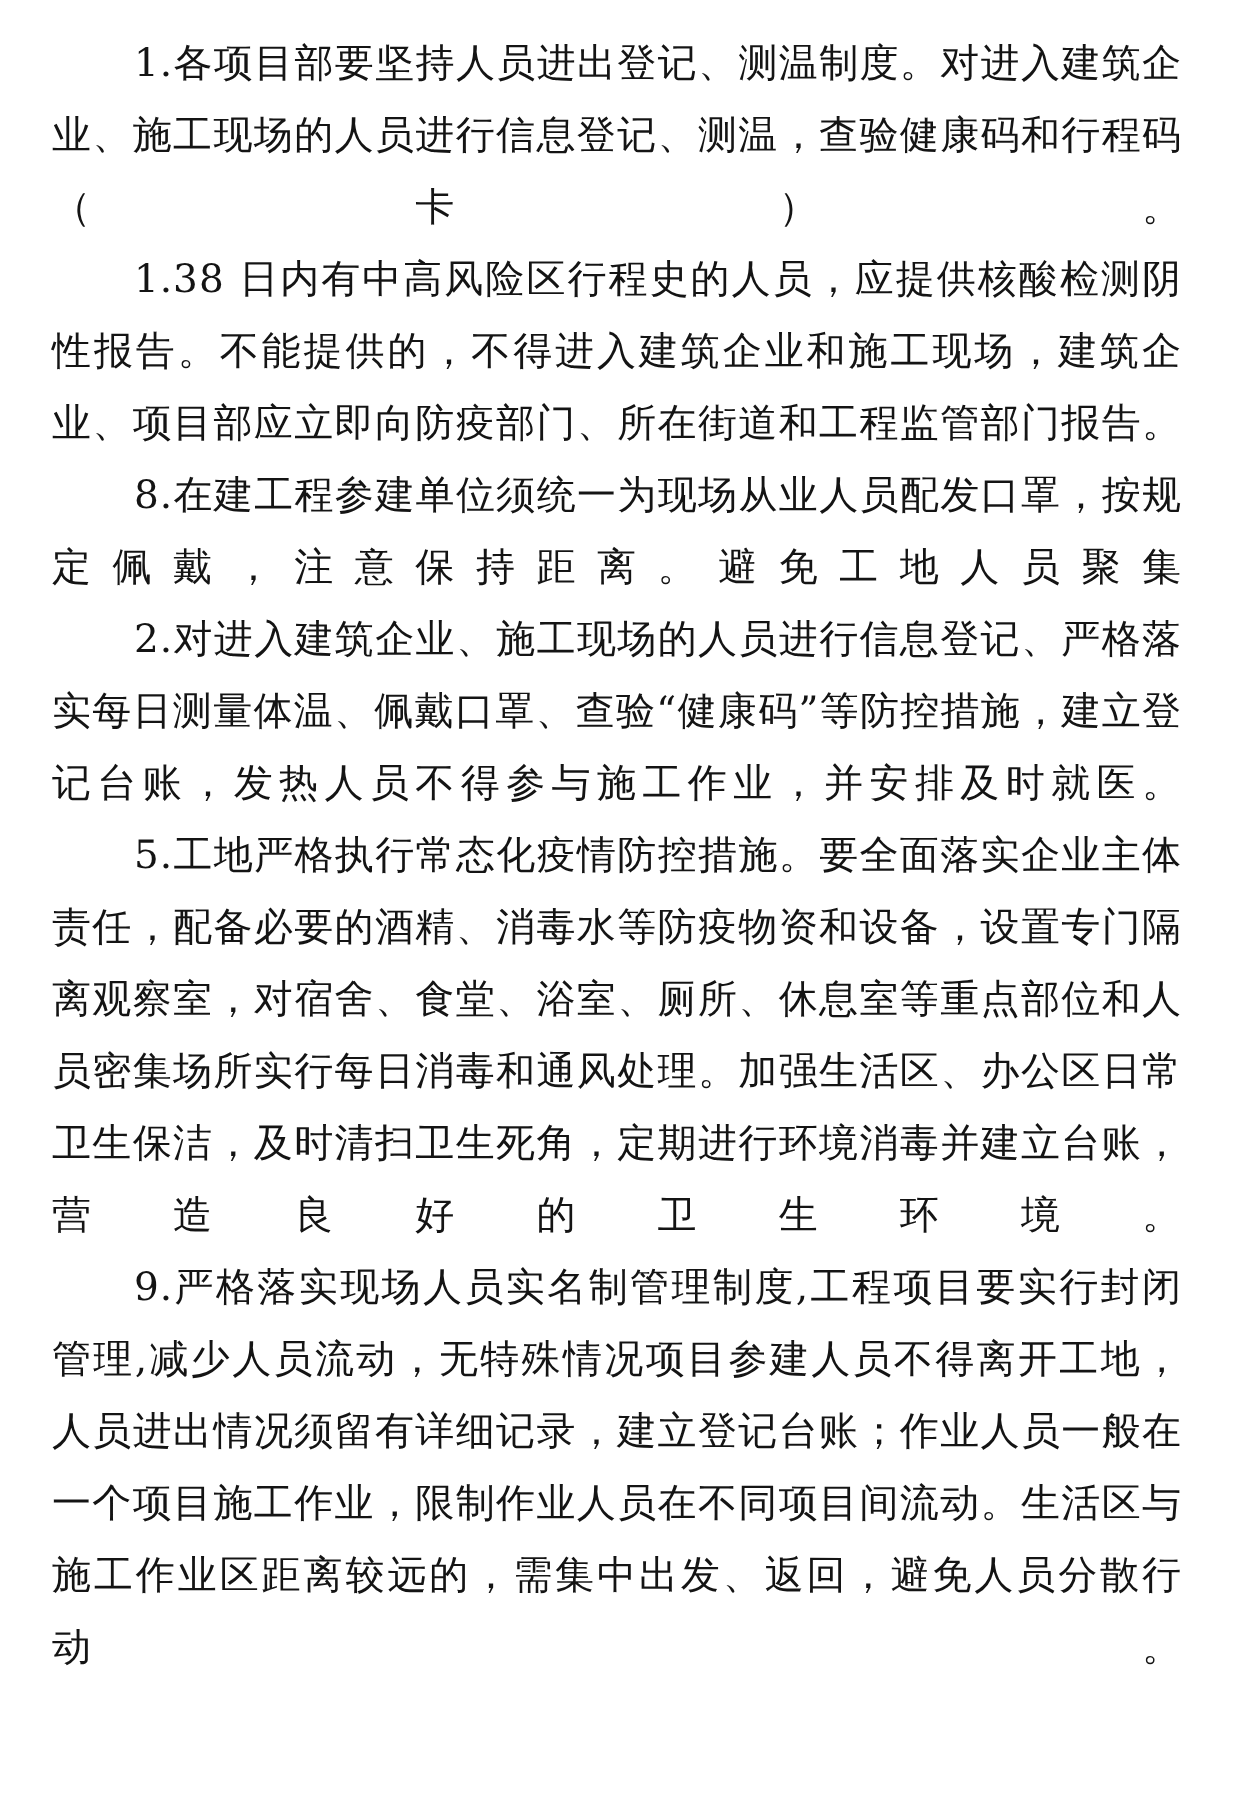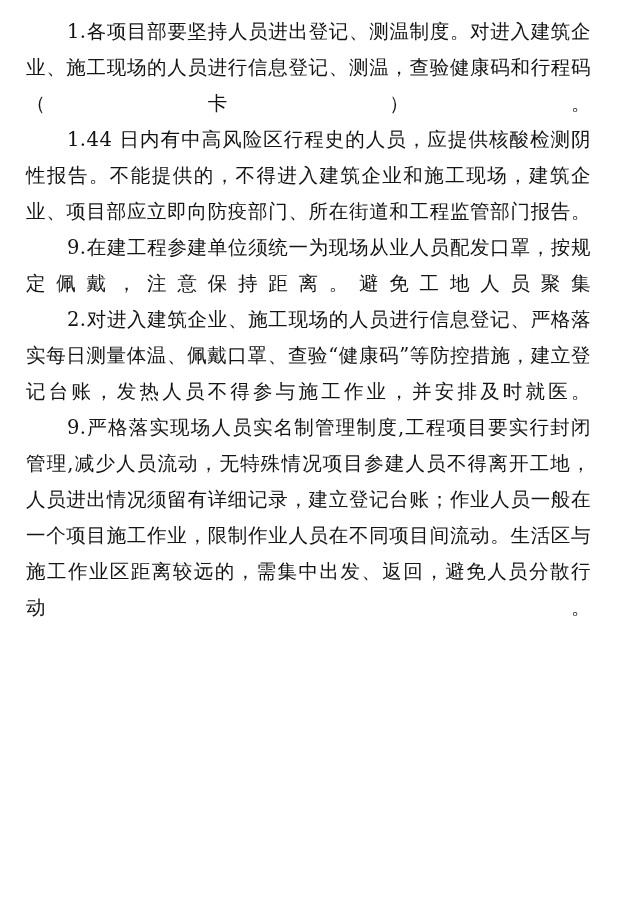--- a/index.html
+++ b/index.html
@@ -38,18 +38,19 @@
   .para.last-justify {
     text-align-last: justify;
   }
 </style>
 </head>
 <body>
 
 <div class="page">
   <div class="doc-body">
     <p class="para last-justify">1.各项目部要坚持人员进出登记、测温制度。对进入建筑企业、施工现场的人员进行信息登记、测温，查验健康码和行程码（卡）。</p>
-    <p class="para last-justify">1.44 日内有中高风险区行程史的人员，应提供核酸检测阴性报告。不能提供的，不得进入建筑企业和施工现场，建筑企业、项目部应立即向防疫部门、所在街道和工程监管部门报告。</p>
-    <p class="para last-justify">9.在建工程参建单位须统一为现场从业人员配发口罩，按规定佩戴，注意保持距离。避免工地人员聚集</p>
+    <p class="para last-justify">1.38 日内有中高风险区行程史的人员，应提供核酸检测阴性报告。不能提供的，不得进入建筑企业和施工现场，建筑企业、项目部应立即向防疫部门、所在街道和工程监管部门报告。</p>
+    <p class="para last-justify">8.在建工程参建单位须统一为现场从业人员配发口罩，按规定佩戴，注意保持距离。避免工地人员聚集</p>
     <p class="para last-justify">2.对进入建筑企业、施工现场的人员进行信息登记、严格落实每日测量体温、佩戴口罩、查验“健康码”等防控措施，建立登记台账，发热人员不得参与施工作业，并安排及时就医。</p>
+    <p class="para last-justify">5.工地严格执行常态化疫情防控措施。要全面落实企业主体责任，配备必要的酒精、消毒水等防疫物资和设备，设置专门隔离观察室，对宿舍、食堂、浴室、厕所、休息室等重点部位和人员密集场所实行每日消毒和通风处理。加强生活区、办公区日常卫生保洁，及时清扫卫生死角，定期进行环境消毒并建立台账，营造良好的卫生环境。</p>
     <p class="para last-justify">9.严格落实现场人员实名制管理制度,工程项目要实行封闭管理,减少人员流动，无特殊情况项目参建人员不得离开工地，人员进出情况须留有详细记录，建立登记台账；作业人员一般在一个项目施工作业，限制作业人员在不同项目间流动。生活区与施工作业区距离较远的，需集中出发、返回，避免人员分散行动。</p>
   </div>
 </div>
 
 </body></html>

